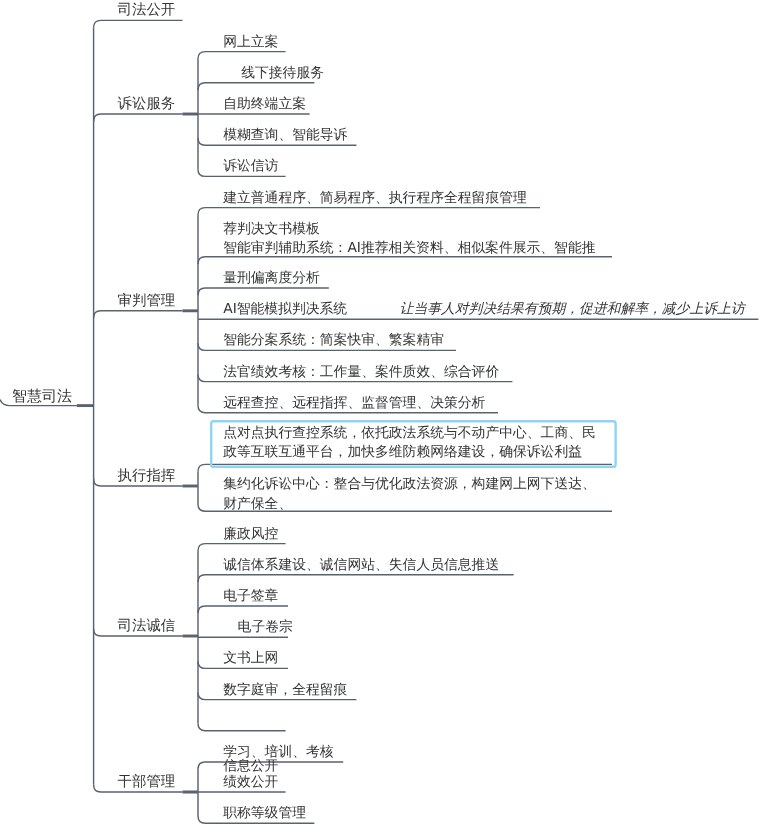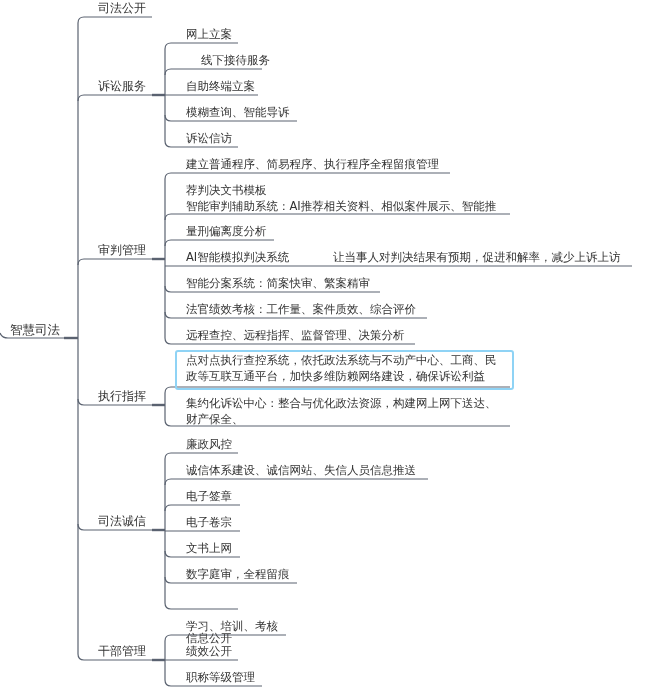--- a/index.html
+++ b/index.html
@@ -87,39 +87,39 @@
   <div class="node" style="left:186px;top:104px;">模糊查询、智能导诉</div>
   <div class="node" style="left:186px;top:130px;">诉讼信访</div>
 
   <div class="node" style="left:186px;top:156px;">建立普通程序、简易程序、执行程序全程留痕管理</div>
   <div class="node" style="left:186px;top:182px;">
     <div>荐判决文书模板</div>
     <div>智能审判辅助系统：AI推荐相关资料、相似案件展示、智能推</div>
   </div>
   <div class="node" style="left:186px;top:223px;">量刑偏离度分析</div>
   <div class="node" style="left:186px;top:249px;">AI智能模拟判决系统</div>
-  <div class="node" style="left:333px;top:249px;">让当事人对判决结果有预期，促进和解率，减少上诉上访</div>
+  <div class="node" style="left:333px;top:249px;font-style:italic;">让当事人对判决结果有预期，促进和解率，减少上诉上访</div>
   <div class="node" style="left:186px;top:275px;">智能分案系统：简案快审、繁案精审</div>
   <div class="node" style="left:186px;top:301px;">法官绩效考核：工作量、案件质效、综合评价</div>
   <div class="node" style="left:186px;top:327px;">远程查控、远程指挥、监督管理、决策分析</div>
 
   <div class="selbox" style="left:175px;top:350px;width:339px;height:40px;"></div>
   <div class="node" style="left:186px;top:352px;">
     <div>点对点执行查控系统，依托政法系统与不动产中心、工商、民</div>
     <div>政等互联互通平台，加快多维防赖网络建设，确保诉讼利益</div>
   </div>
   <div class="node" style="left:186px;top:395px;">
     <div>集约化诉讼中心：整合与优化政法资源，构建网上网下送达、</div>
     <div>财产保全、</div>
   </div>
 
   <div class="node" style="left:186px;top:436px;">廉政风控</div>
   <div class="node" style="left:186px;top:462px;">诚信体系建设、诚信网站、失信人员信息推送</div>
   <div class="node" style="left:186px;top:488px;">电子签章</div>
-  <div class="node" style="left:186px;top:514px;">电子卷宗</div>
+  <div class="node" style="left:198px;top:514px;">电子卷宗</div>
   <div class="node" style="left:186px;top:540px;">文书上网</div>
   <div class="node" style="left:186px;top:566px;">数字庭审，全程留痕</div>
   <div class="node" style="left:186px;top:592px;margin-top:38px;">信息公开</div>
 
   <div class="node" style="left:186px;top:618px;">学习、培训、考核</div>
   <div class="node" style="left:186px;top:643px;">绩效公开</div>
   <div class="node" style="left:186px;top:669px;">职称等级管理</div>
 </div>
 
 </body></html>

